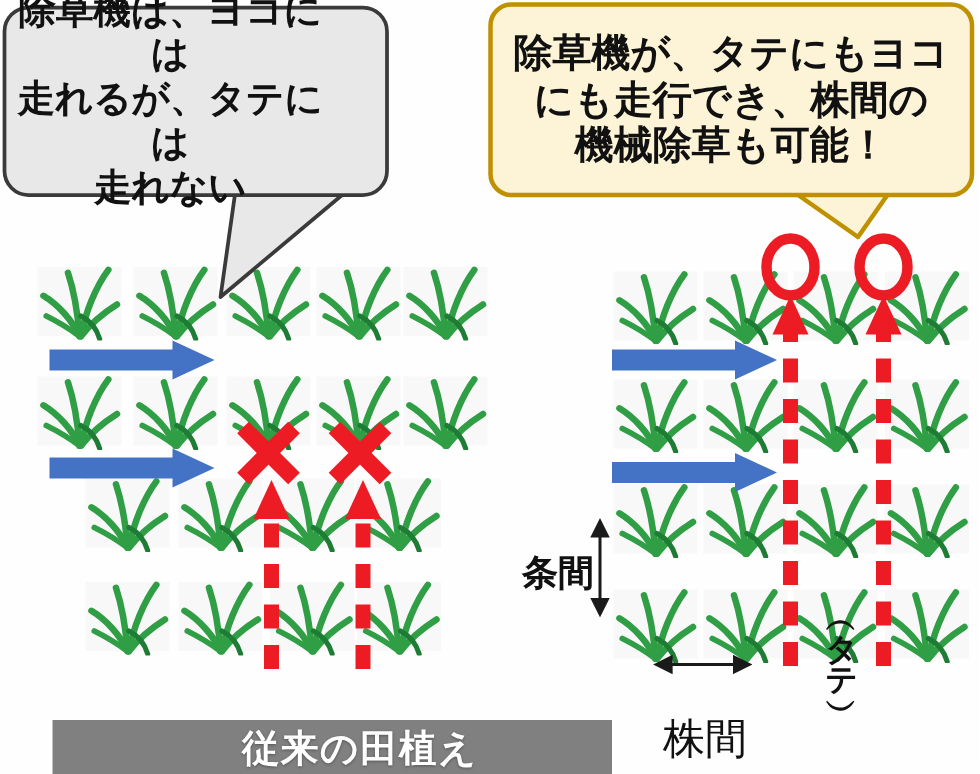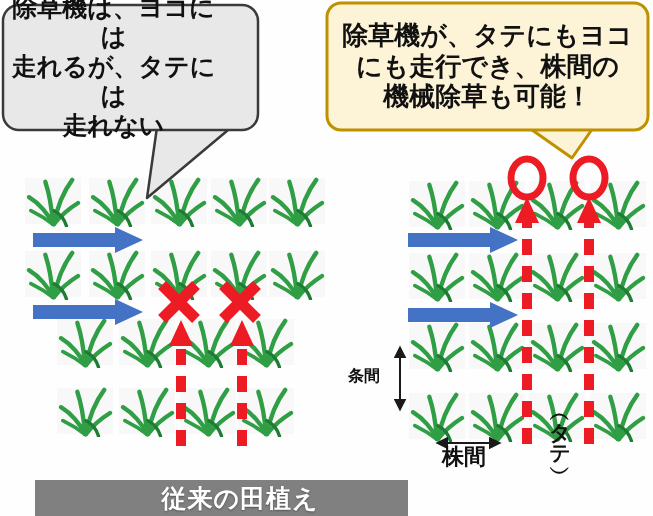--- a/index.html
+++ b/index.html
@@ -9,22 +9,22 @@
   }
   #diagram-svg{position:absolute;left:0;top:0;width:653px;height:516px;}
   .txt{position:absolute;color:#111;}
   .bubble-text{
     display:flex;align-items:center;justify-content:center;text-align:center;
     white-space:pre-line;line-height:1.18;
   }
   .bubble-text.left{left:3px;top:5px;width:221px;height:123px;font-size:25px;font-weight:600;}
   .bubble-text.right{left:327px;top:3px;width:321px;height:126px;font-size:26px;font-weight:800;}
   .direction-label{left:148px;top:229px;font-size:20px;font-weight:600;letter-spacing:0px;}
-  .jokan-label{left:348px;top:366px;font-size:16px;font-weight:600;}
-  .kabuma-label{left:442px;top:442px;font-size:22px;font-weight:700;}
+  .jokan-label{left:348px;top:366px;font-size:24px;font-weight:600;}
+  .kabuma-label{left:442px;top:474px;font-size:28px;font-weight:400;}
   .tate-label{left:550px;top:407px;font-size:21px;font-weight:600;writing-mode:vertical-rl;height:88px;line-height:1.0;}
   .caption{
     position:absolute;top:480px;height:36px;display:flex;align-items:center;justify-content:center;
     color:#ffffff;font-size:25px;font-weight:800;letter-spacing:1px;
     text-shadow:0 1px 2px rgba(0,0,0,.35);
   }
   .caption.gray{left:35px;width:336px;padding-left:37px;}
   .caption.green{left:355px;width:298px;}
 </style>
 </head>

